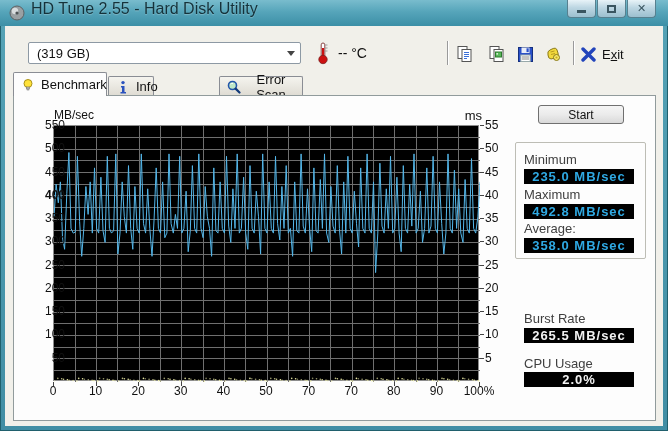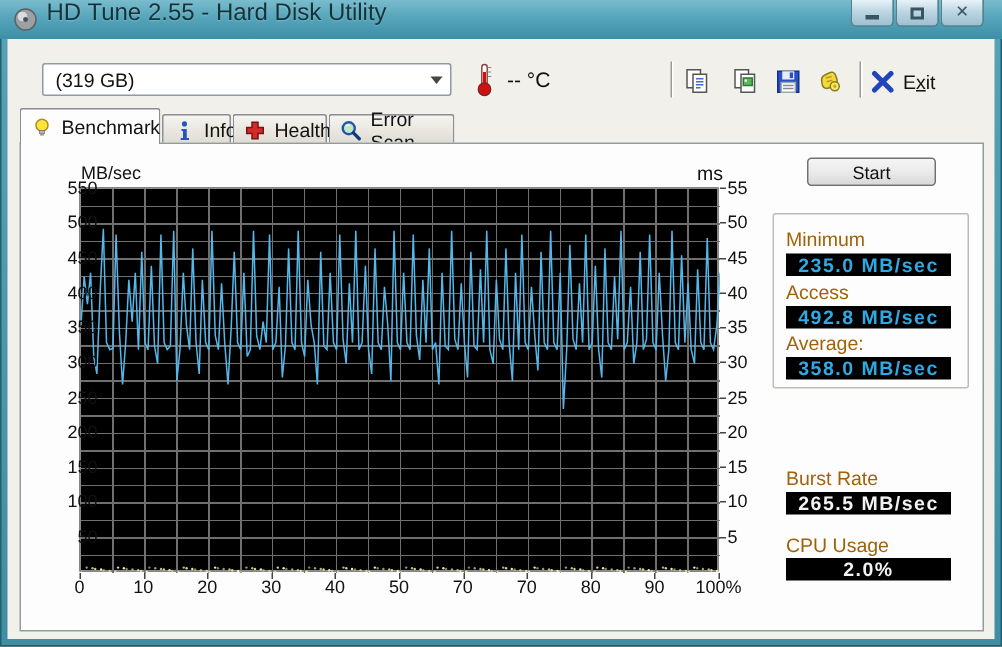--- a/index.html
+++ b/index.html
@@ -30,42 +30,42 @@
   #thermometer{position:absolute;left:316px;top:41px;width:14px;height:24px;}
   #temp-text{position:absolute;left:338px;top:45px;font-size:14px;color:#111;}
   .tb-sep{position:absolute;top:41px;width:2px;height:24px;border-left:1px solid #9a9a9a;border-right:1px solid #fff;}
   .tb-btn{position:absolute;top:43px;width:22px;height:22px;display:flex;align-items:center;justify-content:center;cursor:default;}
   #exit-btn{position:absolute;left:581px;top:43px;height:22px;display:flex;align-items:center;}
   #exit-text{font-size:13px;color:#111;margin-left:6px;}
   #exit-text .accel{text-decoration:underline;}
   
   .tab{position:absolute;height:20px;top:76px;background:linear-gradient(180deg,#f5f4ef 0%,#dedbd2 100%);
     border:1px solid #8a8d94;border-bottom:none;border-radius:2px 2px 0 0;
-    display:flex;align-items:center;font-size:13px;color:#111;padding:0 7px;}
+    display:flex;align-items:center;font-size:13px;color:#111;padding:0 7px;text-align:center;}
   .tab.active{top:72px;height:24px;background:#fdfdfd;z-index:3;}
   .tab .ticon{width:14px;height:14px;margin-right:6px;flex:0 0 auto;}
   
   #page{position:absolute;left:13px;top:95px;width:643px;height:326px;background:#fdfdfd;
     border:1px solid #919b9c;z-index:2;}
   
   #axis-label-left{position:absolute;left:40px;top:12px;font-size:12px;color:#111;}
   #axis-label-right{position:absolute;left:430px;top:12px;width:38px;text-align:right;font-size:13px;color:#111;}
   #plot{position:absolute;left:39px;top:29px;width:426px;height:256px;background:#000;border:1px solid #8c8c8c;}
   .tick-left{position:absolute;width:34px;text-align:right;font-size:12px;color:#111;height:14px;line-height:14px;left:17px;}
   .tick-right{position:absolute;left:471px;width:30px;text-align:left;font-size:12px;color:#111;height:14px;line-height:14px;}
   .tick-x{position:absolute;top:288px;width:44px;text-align:center;font-size:12px;color:#111;height:14px;line-height:14px;}
   .tick-mark{position:absolute;background:#444;}
   
   #start-btn{position:absolute;left:524px;top:9px;width:86px;height:19px;
     border:1px solid #707070;border-radius:3px;font-size:12px;color:#111;
     background:linear-gradient(180deg,#f5f5f5 0%,#ebebeb 50%,#d9d9d9 100%);
     display:flex;align-items:center;justify-content:center;}
   #tr-group{position:absolute;left:501px;top:46px;width:131px;height:117px;border:1px solid #bdbdb5;border-radius:2px;}
   #tr-legend{position:absolute;left:508px;top:40px;background:#fdfdfd;padding:0 4px;font-size:13px;color:#111;}
-  .plabel{position:absolute;left:510px;font-size:13px;color:#a16207;white-space:nowrap;}
+  .plabel{position:absolute;left:510px;font-size:13px;color:#404040;white-space:nowrap;}
   .vbox{position:absolute;left:510px;width:110px;height:15px;background:#000;
     font-size:13px;font-weight:bold;text-align:center;line-height:15px;letter-spacing:1px;}
   .v-cyan{color:#2fa9e3;} .v-yellow{color:#dede3f;} .v-white{color:#f2f2f2;}
 </style>
 </head>
 <body>
 
 <div id="window">
 
   <div id="titlebar">
@@ -164,26 +164,20 @@
       <rect x="5.8" y="11" width="2.4" height="1.4" fill="#999"></rect>
     </svg>
     <span>Benchmark</span>
   </div>
   <div class="tab" style="left:108px;width:46px">
     <svg class="ticon" viewBox="0 0 14 14">
       <circle cx="7" cy="2.6" r="1.7" fill="#2a52be"></circle>
       <path d="M5 6 L8.5 6 L8.5 12 L10 12 L10 13.4 L4.5 13.4 L4.5 12 L6 12 L6 7.4 L5 7.4 Z" fill="#2a52be"></path>
     </svg>
     <span>Info</span>
-  </div>
-  <div class="tab" style="left:155px;width:63px">
-    <svg class="ticon" viewBox="0 0 14 14">
-      <path d="M5 1.5 L9 1.5 L9 5 L12.5 5 L12.5 9 L9 9 L9 12.5 L5 12.5 L5 9 L1.5 9 L1.5 5 L5 5 Z" fill="#d42a2a" stroke="#7a1212"></path>
-    </svg>
-    <span>Health</span>
   </div>
   <div class="tab" style="left:219px;width:84px">
     <svg class="ticon" viewBox="0 0 14 14">
       <circle cx="5.5" cy="5.5" r="4" fill="#bfe8c8" stroke="#2255aa" stroke-width="1.6"></circle>
       <line x1="8.6" y1="8.6" x2="12.5" y2="12.5" stroke="#123a7a" stroke-width="2.2" stroke-linecap="round"></line>
       <path d="M3.6 4.2 Q4.6 3 6 3.4" stroke="#fff" stroke-width="1" fill="none"></path>
     </svg>
     <span>Error Scan</span>
   </div>
 
@@ -371,21 +365,21 @@
           <circle cx="418.5" cy="253.7" r="0.8" fill="#efefa9" fill-opacity="0.77"></circle>
           <circle cx="420.3" cy="254.2" r="0.8" fill="#efefa9" fill-opacity="0.88"></circle>
           <circle cx="424.2" cy="254.6" r="0.8" fill="#efefa9" fill-opacity="0.99"></circle>
           <circle cx="426.0" cy="255.1" r="0.8" fill="#efefa9" fill-opacity="0.55"></circle>
           <polyline points="0.0,90.8 2.1,58.2 4.3,76.8 6.4,55.9 8.5,111.7 10.6,123.3 12.8,67.5 14.9,26.5 17.0,102.4 19.2,107.1 21.3,106.1 23.4,30.3 25.6,95.4 27.7,130.3 29.8,102.4 31.9,60.5 34.1,88.4 36.2,55.9 38.3,107.1 40.5,41.9 42.6,102.4 44.7,107.1 46.9,51.2 49.0,104.7 51.1,116.4 53.3,30.3 55.4,102.4 57.5,107.1 59.6,104.7 61.8,27.9 63.9,128.0 66.0,107.1 68.2,55.9 70.3,90.8 72.4,107.1 74.5,39.6 76.7,102.4 78.8,123.3 80.9,60.5 83.1,102.4 85.2,107.1 87.3,27.9 89.5,97.7 91.6,107.1 93.7,62.8 95.8,102.4 98.0,130.3 100.1,93.1 102.2,41.9 104.4,102.4 106.5,107.1 108.6,55.9 110.8,111.7 112.9,107.1 115.0,27.9 117.1,97.7 119.3,107.1 121.4,88.4 123.5,102.4 125.7,30.3 127.8,107.1 129.9,102.4 132.1,65.2 134.2,125.7 136.3,104.7 138.4,39.6 140.6,102.4 142.7,107.1 144.8,27.9 147.0,102.4 149.1,111.7 151.2,60.5 153.4,90.8 155.5,102.4 157.6,130.3 159.8,41.9 161.9,104.7 164.0,107.1 166.1,55.9 168.3,102.4 170.4,107.1 172.5,30.3 174.7,100.1 176.8,116.4 178.9,62.8 181.0,102.4 183.2,27.9 185.3,107.1 187.4,102.4 189.6,51.2 191.7,107.1 193.8,123.3 196.0,39.6 198.1,102.4 200.2,107.1 202.3,65.2 204.5,90.8 206.6,128.0 208.7,27.9 210.9,102.4 213.0,107.1 215.1,55.9 217.3,102.4 219.4,107.1 221.5,30.3 223.6,97.7 225.8,114.0 227.9,60.5 230.0,102.4 232.2,39.6 234.3,107.1 236.4,102.4 238.6,130.3 240.7,55.9 242.8,104.7 244.9,107.1 247.1,27.9 249.2,100.1 251.3,107.1 253.5,62.8 255.6,102.4 257.7,125.7 259.9,41.9 262.0,104.7 264.1,107.1 266.3,53.5 268.4,102.4 270.5,27.9 272.6,107.1 274.8,116.4 276.9,60.5 279.0,100.1 281.2,107.1 283.3,39.6 285.4,102.4 287.6,128.0 289.7,55.9 291.8,107.1 293.9,30.3 296.1,102.4 298.2,107.1 300.3,65.2 302.5,97.7 304.6,121.0 306.7,41.9 308.8,102.4 311.0,107.1 313.1,27.9 315.2,102.4 317.4,107.1 319.5,55.9 321.6,146.6 323.8,107.1 325.9,37.2 328.0,100.1 330.1,107.1 332.3,62.8 334.4,102.4 336.5,30.3 338.7,107.1 340.8,102.4 342.9,51.2 345.1,107.1 347.2,125.7 349.3,39.6 351.4,102.4 353.6,107.1 355.7,58.2 357.8,100.1 360.0,27.9 362.1,107.1 364.2,102.4 366.4,65.2 368.5,116.4 370.6,102.4 372.8,41.9 374.9,107.1 377.0,100.1 379.1,30.3 381.3,102.4 383.4,107.1 385.5,55.9 387.7,97.7 389.8,128.0 391.9,107.1 394.0,27.9 396.2,102.4 398.3,107.1 400.4,44.2 402.6,102.4 404.7,62.8 406.8,107.1 409.0,116.4 411.1,53.5 413.2,102.4 415.3,107.1 417.5,32.6 419.6,102.4 421.7,107.1 423.9,90.8 426.0,55.9" fill="none" stroke="#54b7ea" stroke-width="1"></polyline>
         </svg></div>
     <div id="ticks">
         <div class="tick-left" style="top: 22px;">550</div>
         <div class="tick-left" style="top: 45.2727px;">500</div>
         <div class="tick-left" style="top: 68.5455px;">450</div>
-        <div class="tick-left" style="top: 91.8182px;">400</div>
+        <div class="tick-left" style="top: 91.8182px; font-weight: bold;">400</div>
         <div class="tick-left" style="top: 115.091px;">350</div>
         <div class="tick-left" style="top: 138.364px;">300</div>
         <div class="tick-left" style="top: 161.636px;">250</div>
         <div class="tick-left" style="top: 184.909px;">200</div>
         <div class="tick-left" style="top: 208.182px;">150</div>
         <div class="tick-left" style="top: 231.455px;">100</div>
         <div class="tick-left" style="top: 254.727px;">50</div>
         <div class="tick-right" style="top: 22px;">55</div>
         <div class="tick-mark" style="left: 466px; top: 29px; width: 4px; height: 1px;"></div>
         <div class="tick-right" style="top: 45.2727px;">50</div>
@@ -431,21 +425,21 @@
         <div class="tick-x" style="left: 443px;">100%</div>
         <div class="tick-mark" style="left: 465px; top: 286px; width: 1px; height: 4px;"></div>
       </div>
 
     <div id="start-btn">Start</div>
 
     <div id="tr-group"></div>
 
     <div class="plabel" style="top:56px">Minimum</div>
     <div class="vbox v-cyan" style="top:73px">235.0 MB/sec</div>
-    <div class="plabel" style="top:91px">Access</div>
+    <div class="plabel" style="top:91px">Maximum</div>
     <div class="vbox v-cyan" style="top:108px">492.8 MB/sec</div>
     <div class="plabel" style="top:125px">Average:</div>
     <div class="vbox v-cyan" style="top:142px">358.0 MB/sec</div>
 
 
     <div class="plabel" style="top:215px">Burst Rate</div>
     <div class="vbox v-white" style="top:232px">265.5 MB/sec</div>
 
     <div class="plabel" style="top:260px">CPU Usage</div>
     <div class="vbox v-white" style="top:276px">2.0%</div>

